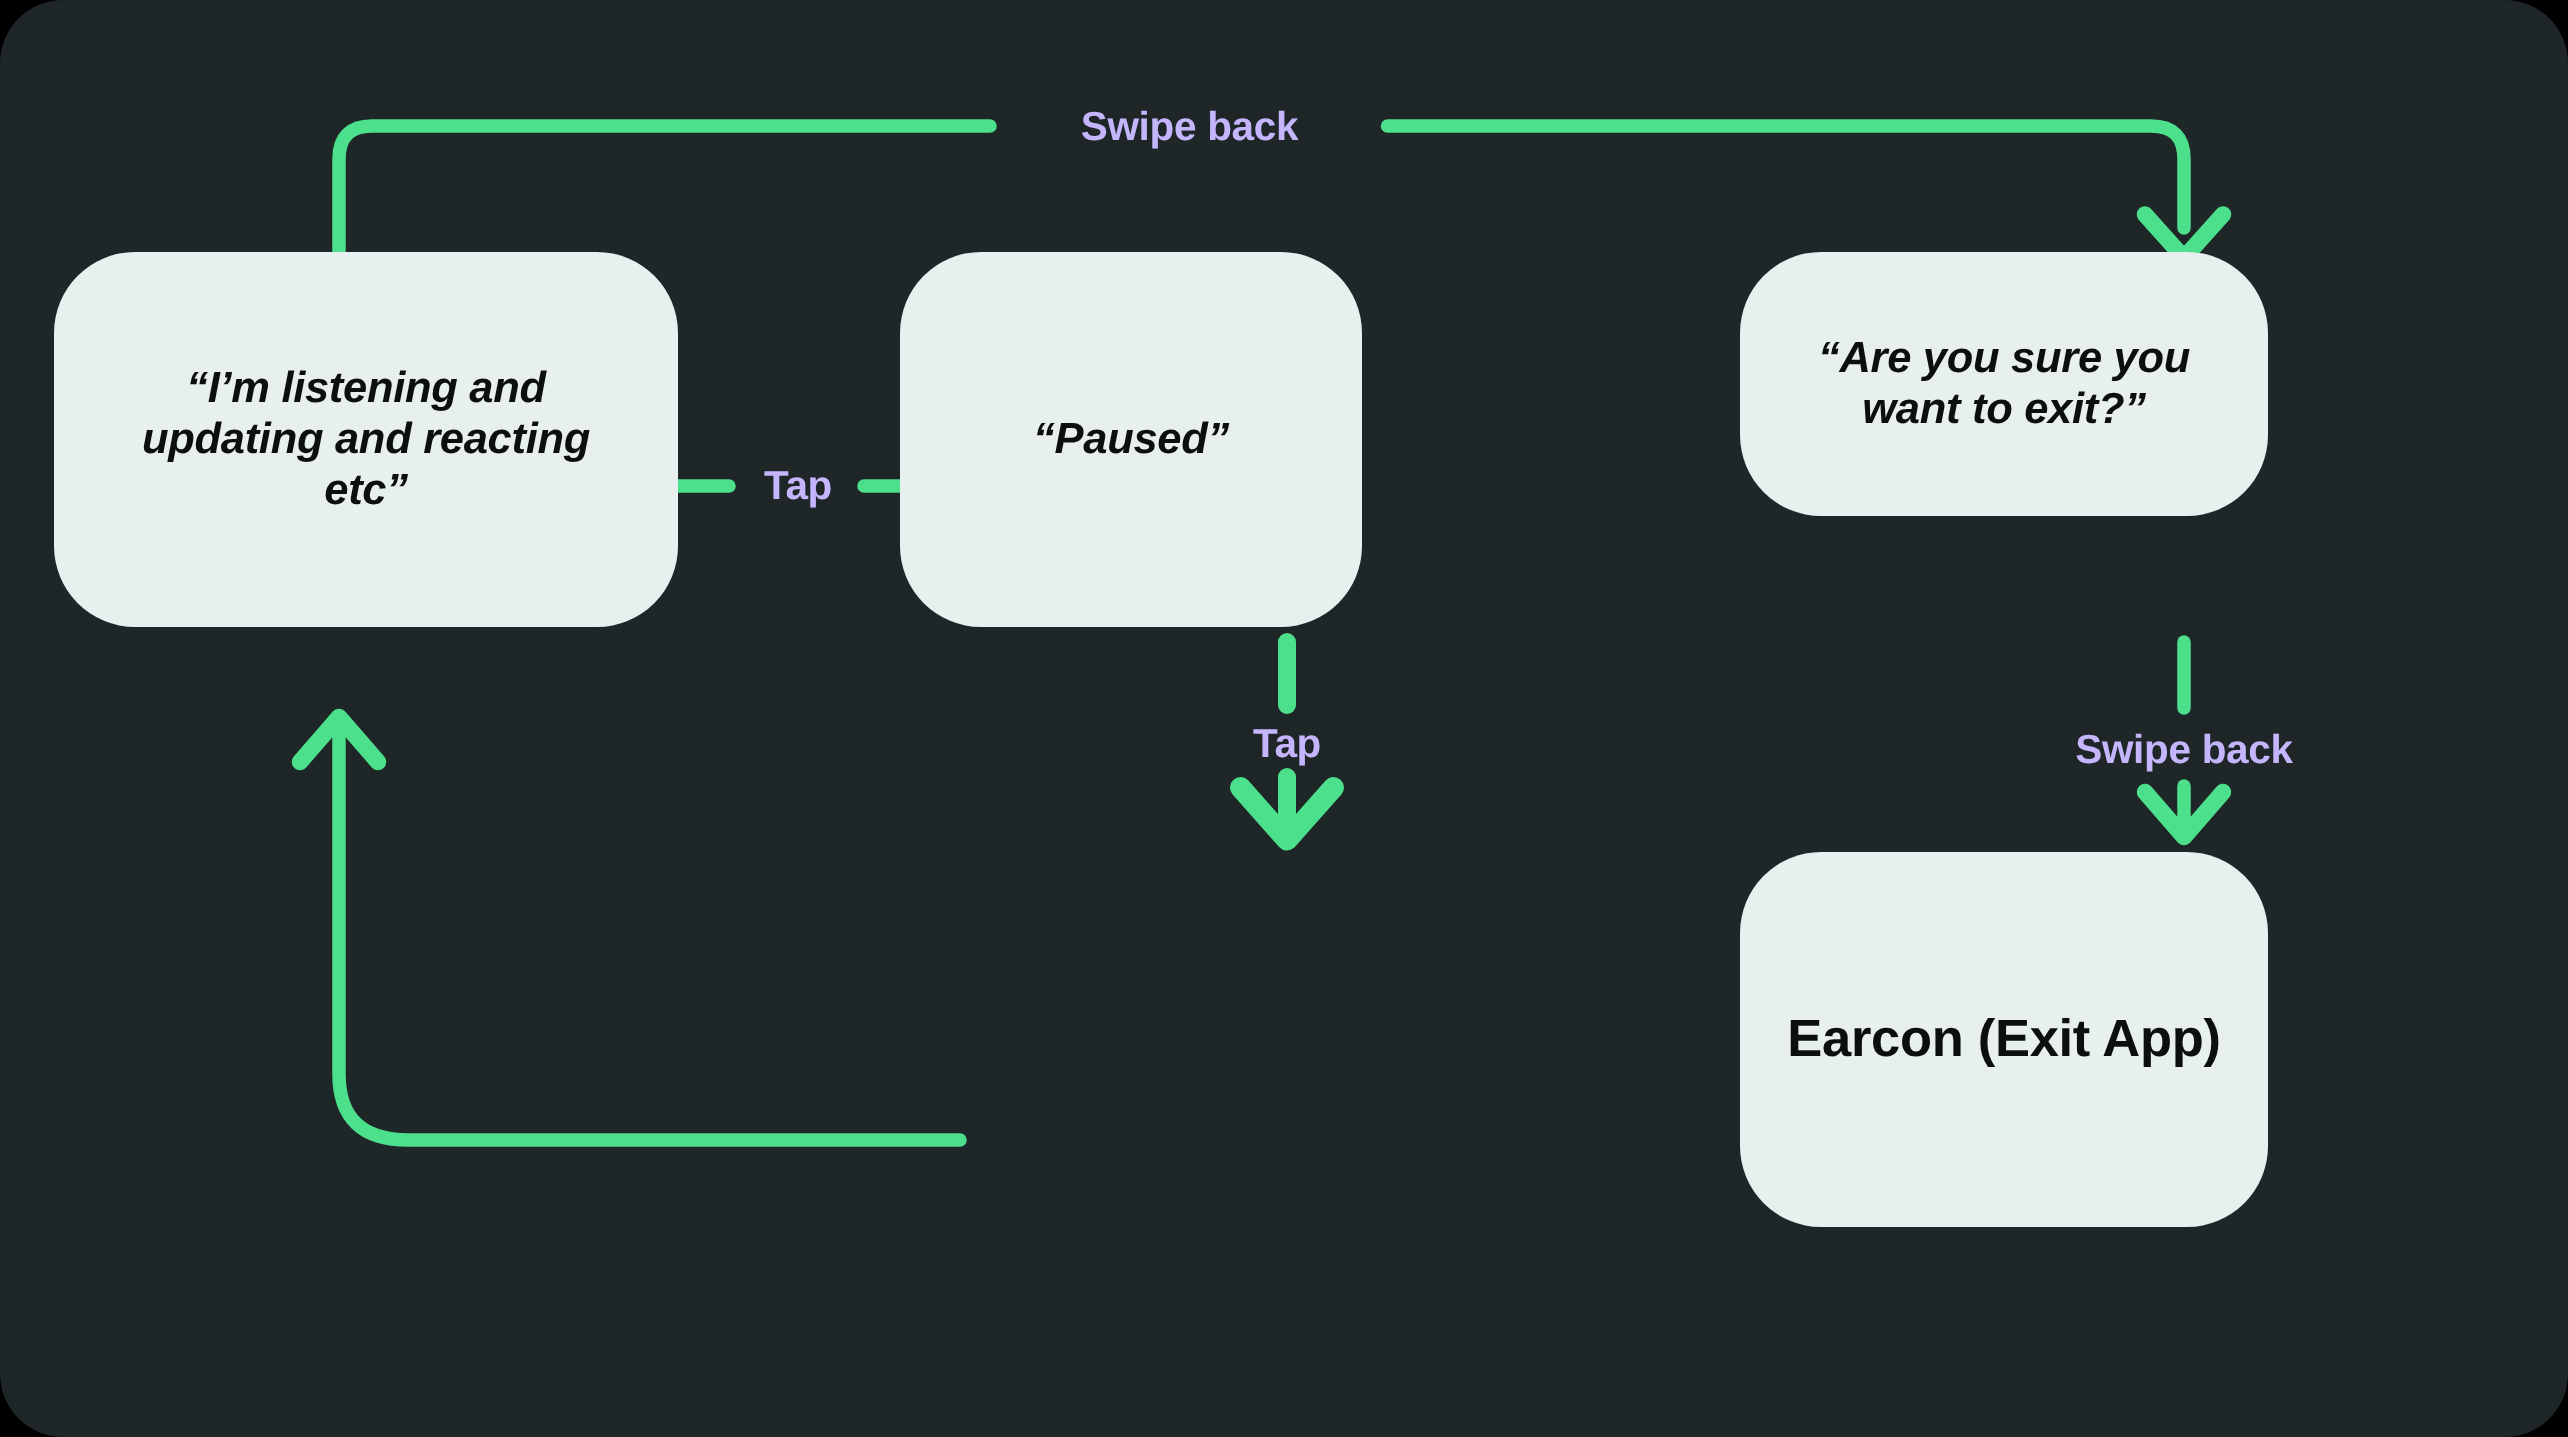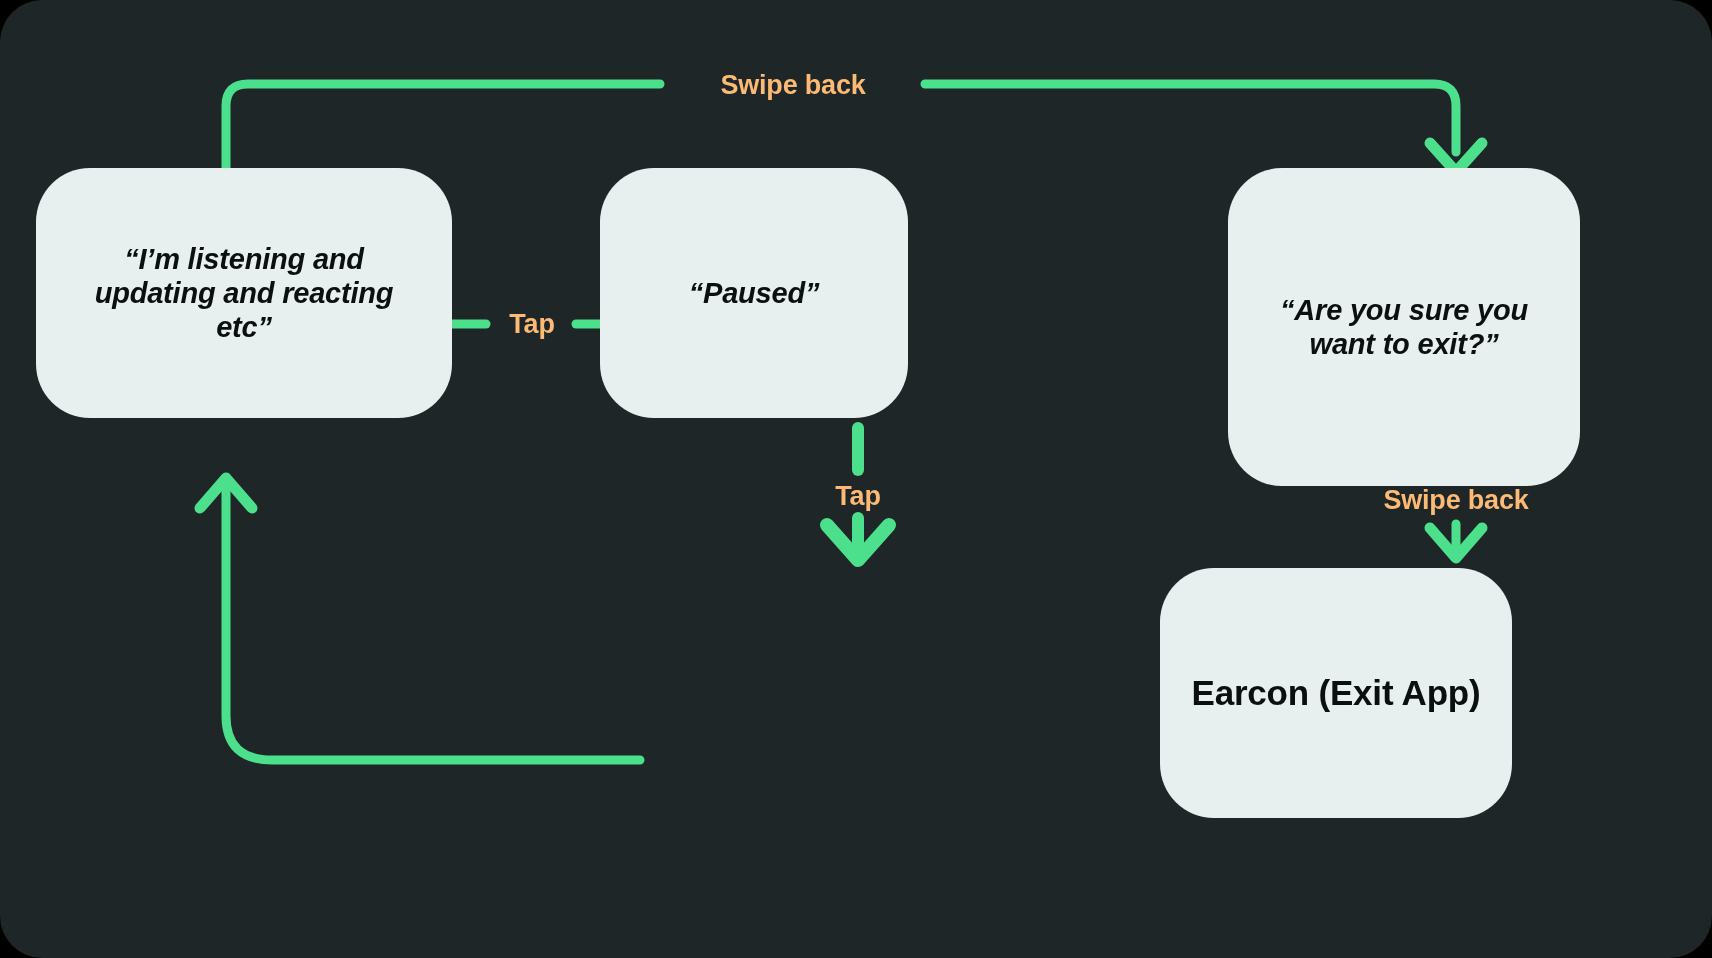--- a/index.html
+++ b/index.html
@@ -56,31 +56,31 @@
   .node-label.plain {
     font-style: normal;
     font-size: 35px;
   }
   .edge-label {
     position: absolute;
     font-family: "Liberation Sans", sans-serif;
     font-weight: bold;
     font-style: normal;
     font-size: 27px;
-    color: #fdba74;
+    color: #c4b5fd;
     letter-spacing: -0.2px;
     white-space: nowrap;
     text-align: center;
     transform: translate(-50%, -50%);
   }
 
   
   #node-listening   { left: 36px;   top: 168px; width: 416px; height: 250px; }
   #node-paused      { left: 600px;  top: 168px; width: 308px; height: 250px; }
-  #node-confirm     { left: 1228px; top: 168px; width: 352px; height: 318px; }
+  #node-confirm     { left: 1160px; top: 168px; width: 352px; height: 176px; }
   #node-back        { left: 600px;  top: 568px; width: 352px; height: 250px; }
   #node-earcon      { left: 1160px; top: 568px; width: 352px; height: 250px; }
 </style>
 </head>
 <body>
 
 <div id="root">
   <div id="canvas">
 
     <svg id="connectors" viewBox="0 0 1712 958">

